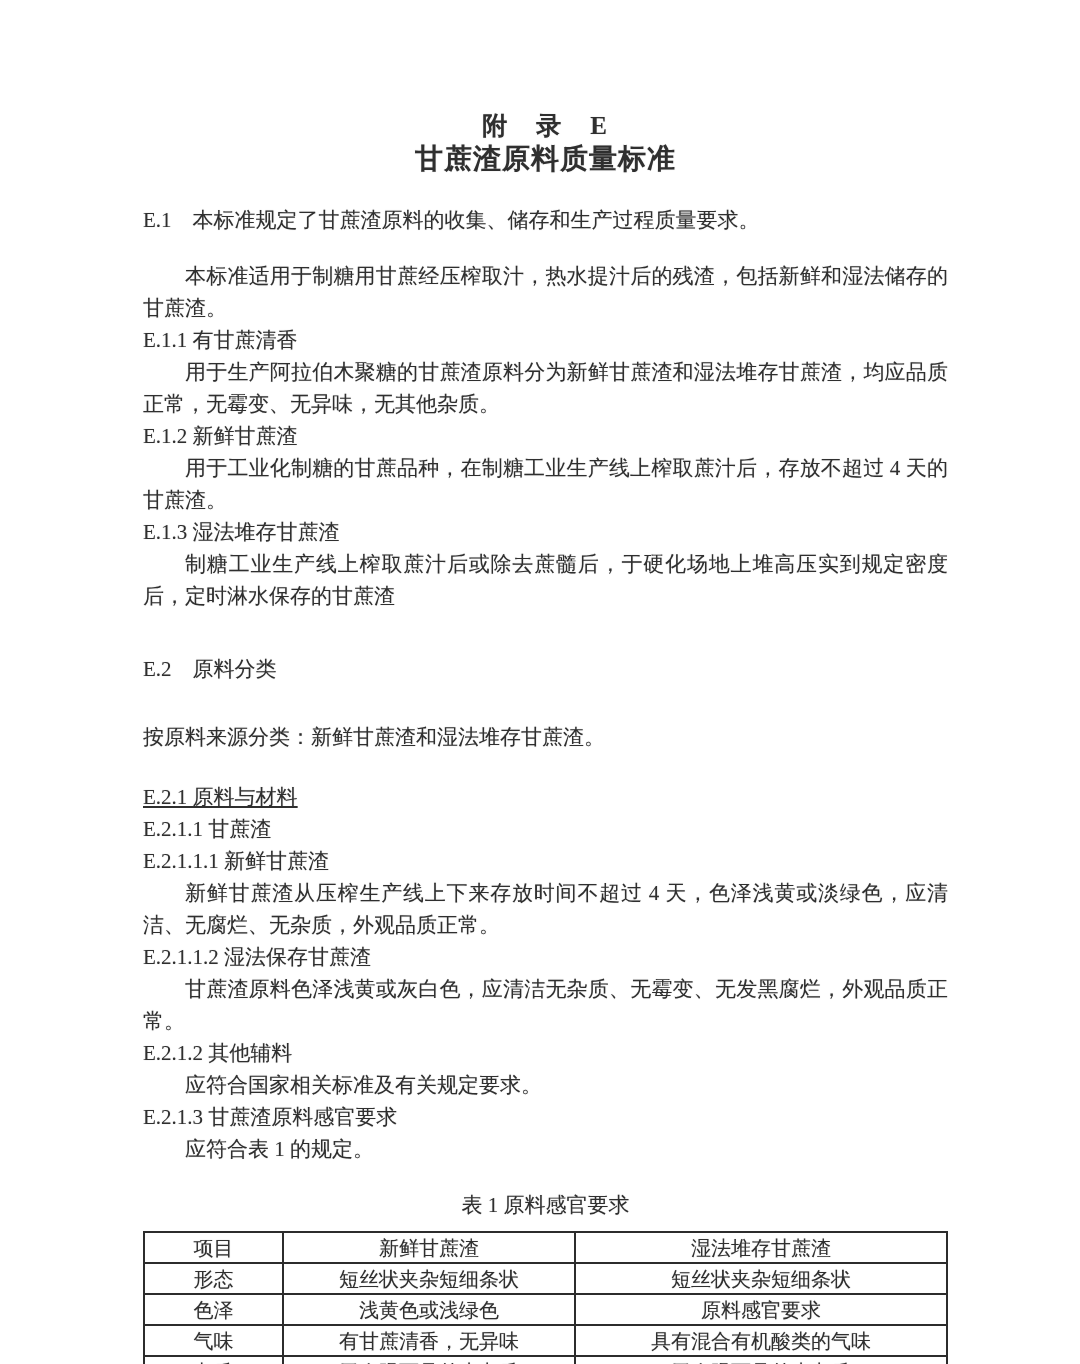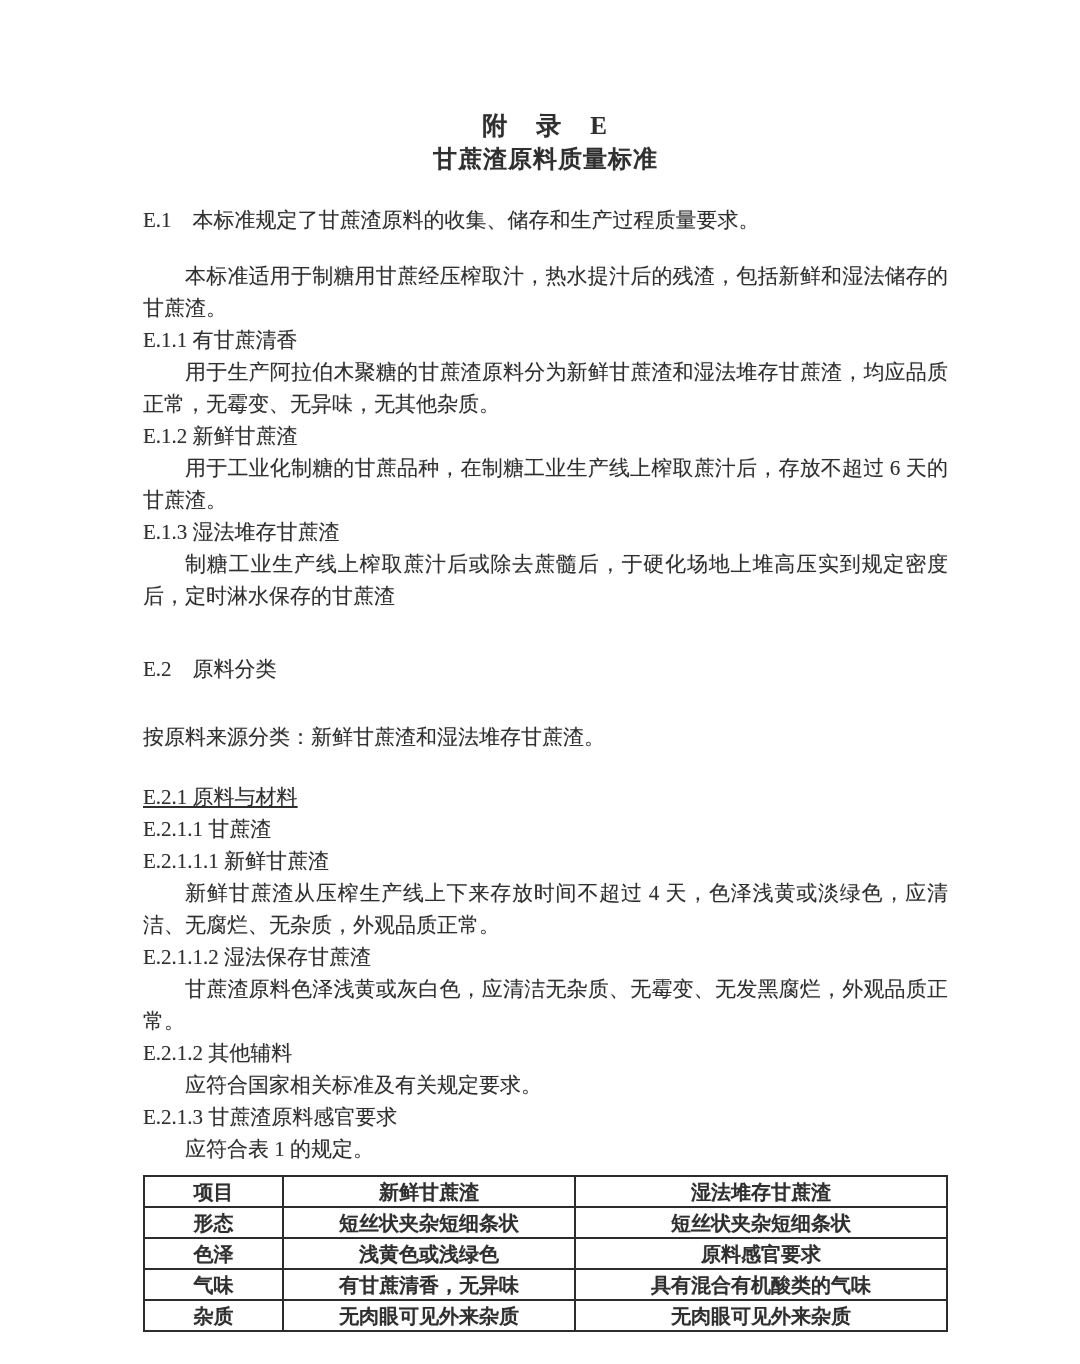--- a/index.html
+++ b/index.html
@@ -27,21 +27,21 @@
     margin: 108px 0 0 0;
     text-align: center;
     font-size: 25px;
     line-height: 36px;
     font-weight: bold;
     letter-spacing: 2px;
   }
   .subtitle {
     margin: 0;
     text-align: center;
-    font-size: 24px;
+    font-size: 28px;
     line-height: 30px;
     font-weight: bold;
     letter-spacing: 1px;
   }
   p {
     margin: 0;
     font-size: 21px;
     line-height: 32px;
     text-align: justify;
   }
@@ -55,21 +55,21 @@
   .tbl-title { margin-top: 24px; text-align: center; text-indent: 0; }
   table.sensory {
     margin-top: 10px;
     width: 100%;
     border-collapse: collapse;
     table-layout: fixed;
   }
   table.sensory th, table.sensory td {
     border: 2px solid #2c2c2c;
     font-size: 20px;
-    font-weight: bold;
+    font-weight: normal;
     line-height: 26px;
     height: 27px;
     text-align: center;
     vertical-align: middle;
     padding: 1px 18px;
     overflow: hidden;
     white-space: nowrap;
   }
   col.c1 { width: 17.3%; }
   col.c2 { width: 36.4%; }
@@ -84,21 +84,21 @@
   <h2 class="subtitle">甘蔗渣原料质量标准</h2>
 
   <p class="clause mt-e1"><span class="cnum">E.1</span><span class="ctext">本标准规定了甘蔗渣原料的收集、储存和生产过程质量要求。</span></p>
 
   <p class="indent mt-scope">本标准适用于制糖用甘蔗经压榨取汁，热水提汁后的残渣，包括新鲜和湿法储存的甘蔗渣。</p>
 
   <p>E.1.1 有甘蔗清香</p>
   <p class="indent">用于生产阿拉伯木聚糖的甘蔗渣原料分为新鲜甘蔗渣和湿法堆存甘蔗渣，均应品质正常，无霉变、无异味，无其他杂质。</p>
 
   <p>E.1.2 新鲜甘蔗渣</p>
-  <p class="indent">用于工业化制糖的甘蔗品种，在制糖工业生产线上榨取蔗汁后，存放不超过 6 天的甘蔗渣。</p>
+  <p class="indent">用于工业化制糖的甘蔗品种，在制糖工业生产线上榨取蔗汁后，存放不超过 4 天的甘蔗渣。</p>
 
   <p>E.1.3 湿法堆存甘蔗渣</p>
   <p class="indent">制糖工业生产线上榨取蔗汁后或除去蔗髓后，于硬化场地上堆高压实到规定密度后，定时淋水保存的甘蔗渣</p>
 
   <p class="clause mt-e2"><span class="cnum">E.2</span><span class="ctext">原料分类</span></p>
 
   <p class="mt-class">按原料来源分类：新鲜甘蔗渣和湿法堆存甘蔗渣。</p>
 
   <p class="mt-e21">E.2.1 原料与材料</p>
   <p>E.2.1.1 甘蔗渣</p>
@@ -107,20 +107,21 @@
 
   <p>E.2.1.1.2 湿法保存甘蔗渣</p>
   <p class="indent">甘蔗渣原料色泽浅黄或灰白色，应清洁无杂质、无霉变、无发黑腐烂，外观品质正常。</p>
 
   <p>E.2.1.2 其他辅料</p>
   <p class="indent">应符合国家相关标准及有关规定要求。</p>
 
   <p>E.2.1.3 甘蔗渣原料感官要求</p>
   <p class="indent">应符合表 1 的规定。</p>
 
+  <p class="tbl-title">表 1 原料感官要求</p>
 
   <table class="sensory">
     <colgroup>
         <col class="c1">
         <col class="c2">
         <col class="c3">
       </colgroup>
     <thead>
       <tr>
         <th>项目</th>

